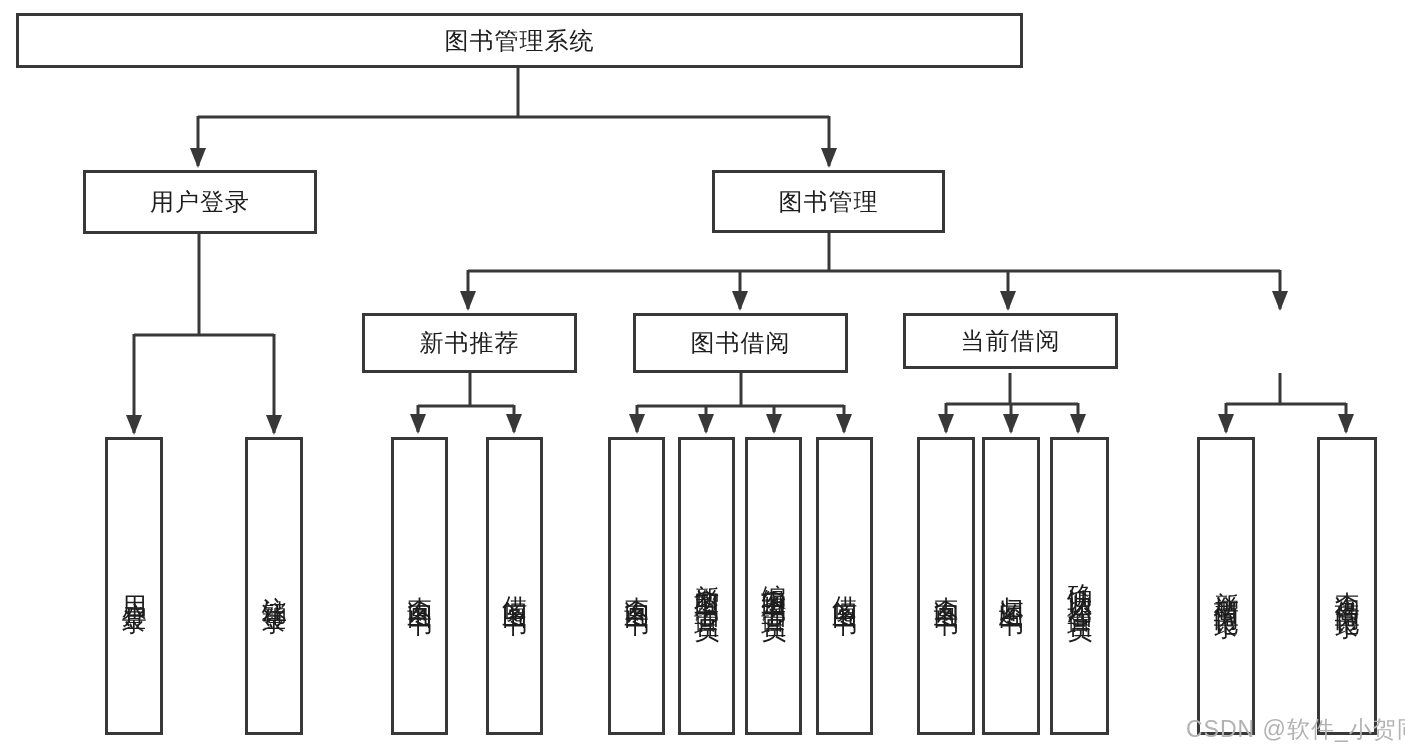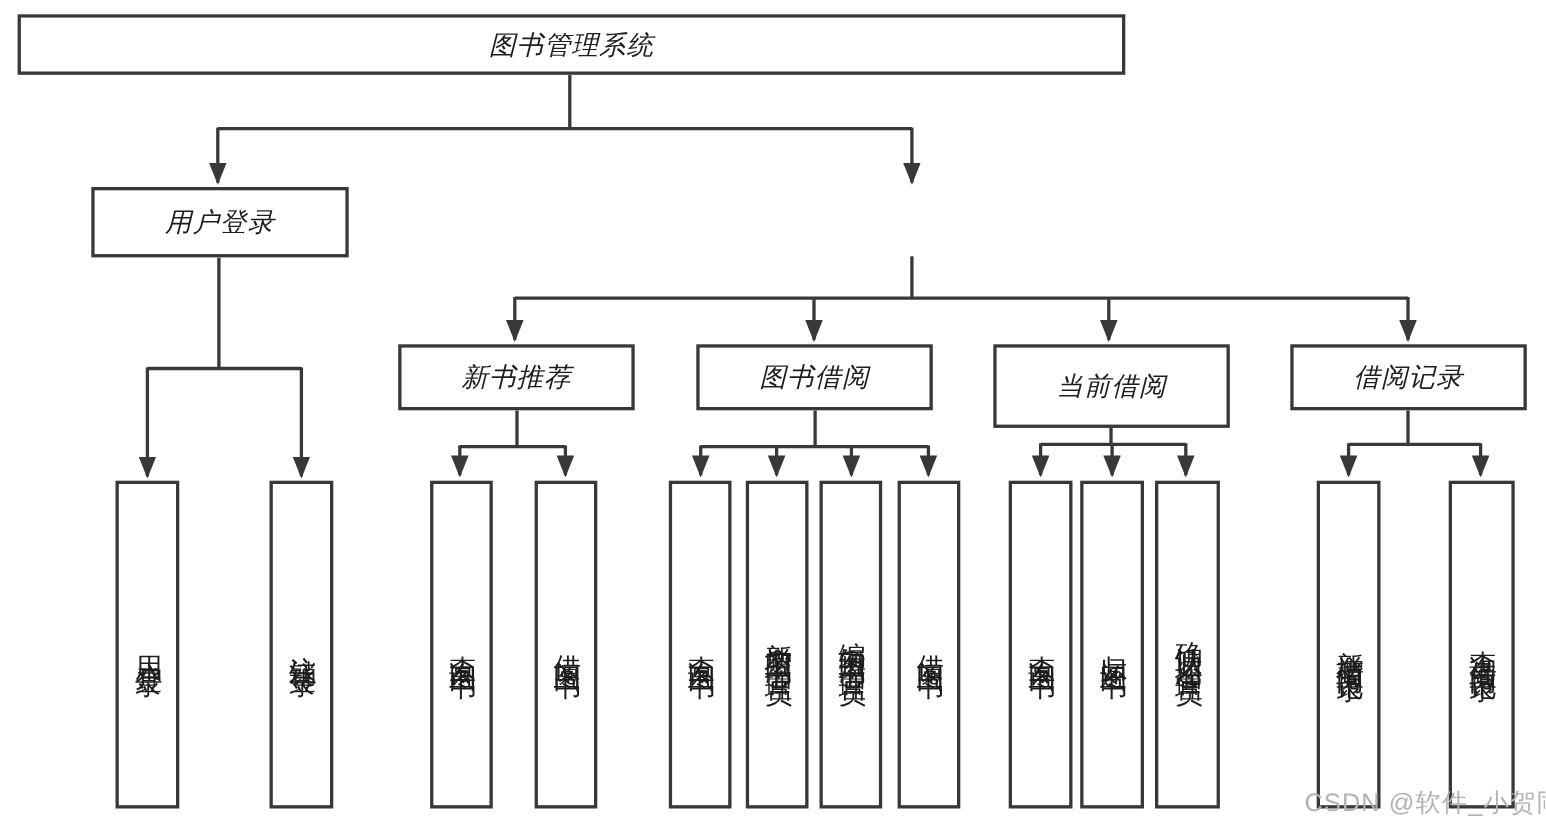--- a/index.html
+++ b/index.html
@@ -13,21 +13,21 @@
   #wires{position:absolute;left:0;top:0;z-index:1;}
   .node{
     position:absolute;
     background:#ffffff;
     border:3px solid #383838;
     box-sizing:border-box;
     display:flex;align-items:center;justify-content:center;
     color:#1d1d1d;
     z-index:2;
   }
-  .hbox{font-size:24px;letter-spacing:1px;font-style:italic;}
+  .hbox{font-size:24px;letter-spacing:1px;}
   .vbox{
     writing-mode:vertical-rl;
     text-orientation:mixed;
     font-size:25px;
     letter-spacing:5px;
     line-height:1.1;
     text-align:center;
   }
   #watermark{
     position:absolute;
@@ -94,32 +94,32 @@
     </g>
   </svg>
 
   <div class="node hbox" style="left:16px;top:13px;width:1007px;height:55px;">
     <span>图书管理系统</span>
   </div>
 
   <div class="node hbox" style="left:83px;top:170px;width:234px;height:64px;">
     <span>用户登录</span>
   </div>
+  <div class="node hbox" style="left:712px;top:170px;width:233px;height:63px;">
+    <span>图书管理</span>
+  </div>
 
   <div class="node hbox" style="left:633px;top:313px;width:215px;height:60px;">
     <span>图书借阅</span>
   </div>
   <div class="node hbox" style="left:362px;top:313px;width:215px;height:60px;">
     <span>新书推荐</span>
   </div>
-  <div class="node hbox" style="left:903px;top:313px;width:215px;height:76px;">
+  <div class="node hbox" style="left:903px;top:313px;width:215px;height:56px;">
     <span>当前借阅</span>
-  </div>
-  <div class="node hbox" style="left:1173px;top:313px;width:215px;height:60px;">
-    <span>借阅记录</span>
   </div>
 
   <div class="node vbox" style="left:105px;top:437px;width:58px;height:298px;">
     <span>用户登录</span>
   </div>
   <div class="node vbox" style="left:245px;top:437px;width:58px;height:298px;">
     <span>注销登录</span>
   </div>
 
   <div class="node vbox" style="left:391px;top:437px;width:57px;height:298px;">

